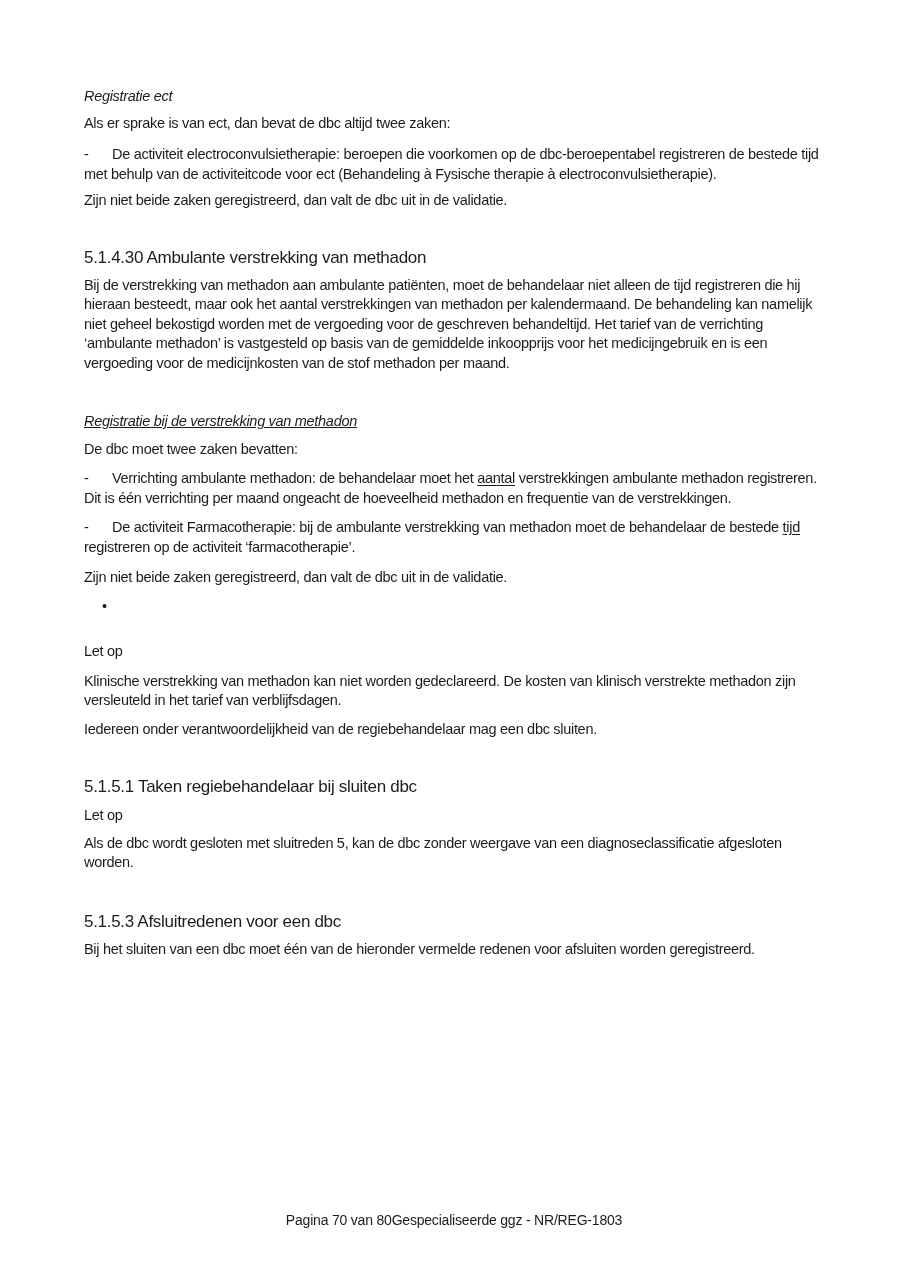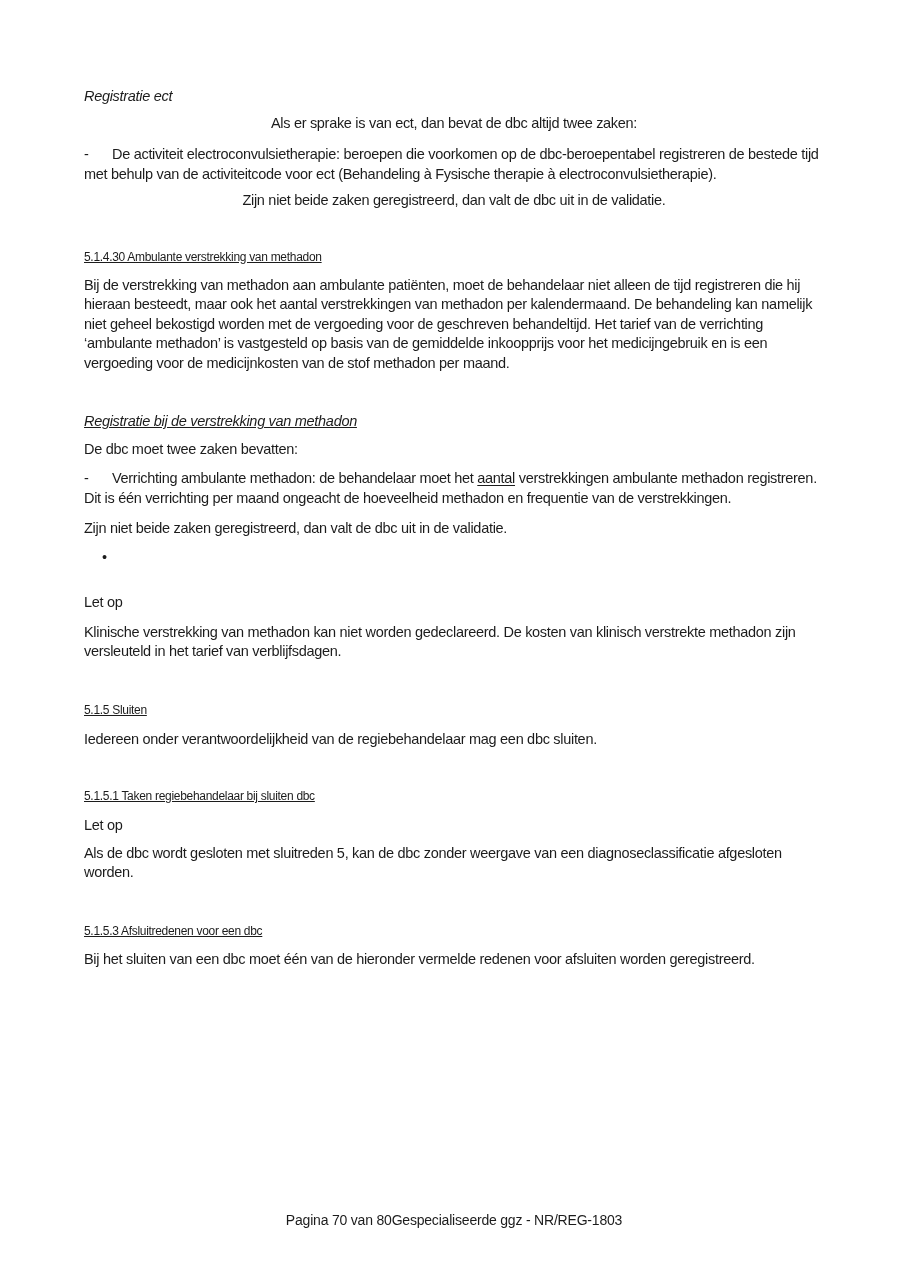--- a/index.html
+++ b/index.html
@@ -19,34 +19,33 @@
     font-size: 14.5px;
     line-height: 19.5px;
     letter-spacing: -0.3px;
     color: #1c1c1c;
   }
   .page p { margin: 0; }
   .sub-h {
     font-style: italic;
   }
   .sec-h {
-    font-size: 12px;
+    font-size: 17px;
     line-height: 21px;
-    text-decoration: underline;
   }
   .bullet .marker {
     display: inline-block;
     width: 28px;
   }
   .u { text-decoration: underline; text-underline-offset: 2px; }
   .dot-bullet {
     padding-left: 18px;
   }
   
-  .m7  { margin-top: 7px  !important; text-align: center; }
+  .m7  { margin-top: 7px  !important; }
   .m8  { margin-top: 8px  !important; }
   .m9  { margin-top: 9px  !important; }
   .m10 { margin-top: 10px !important; }
   .m11 { margin-top: 11px !important; }
   .m12 { margin-top: 12px !important; }
   .m26 { margin-top: 26px !important; }
   .m36 { margin-top: 36px !important; }
   .m37 { margin-top: 37px !important; }
   .m38 { margin-top: 38px !important; }
   .m39 { margin-top: 39px !important; text-decoration: underline; }
@@ -78,30 +77,30 @@
   <p class="sec-h m36">5.1.4.30 Ambulante verstrekking van methadon</p>
 
   <p class="m8">Bij de verstrekking van methadon aan ambulante patiënten, moet de behandelaar niet alleen de tijd registreren die hij hieraan besteedt, maar ook het aantal verstrekkingen van methadon per kalendermaand. De behandeling kan namelijk niet geheel bekostigd worden met de vergoeding voor de geschreven behandeltijd. Het tarief van de verrichting ‘ambulante methadon’ is vastgesteld op basis van de gemiddelde inkoopprijs voor het medicijngebruik en is een vergoeding voor de medicijnkosten van de stof methadon per maand.</p>
 
   <p class="sub-h m39">Registratie bij de verstrekking van methadon</p>
 
   <p class="m8">De dbc moet twee zaken bevatten:</p>
 
   <p class="bullet m10"><span class="marker">-</span><span>Verrichting ambulante methadon: de behandelaar moet het </span><span class="u">aantal</span><span> verstrekkingen ambulante methadon registreren. Dit is één verrichting per maand ongeacht de hoeveelheid methadon en frequentie van de verstrekkingen.</span></p>
 
+  <p class="bullet m10"><span class="marker">-</span><span>De activiteit Farmacotherapie: bij de ambulante verstrekking van methadon moet de behandelaar de bestede </span><span class="u">tijd</span><span> registreren op de activiteit ‘farmacotherapie’.</span></p>
 
   <p class="m11">Zijn niet beide zaken geregistreerd, dan valt de dbc uit in de validatie.</p>
 
   <p class="dot-bullet m9">•</p>
 
   <p class="m26">Let op</p>
 
   <p class="m10">Klinische verstrekking van methadon kan niet worden gedeclareerd. De kosten van klinisch verstrekte methadon zijn versleuteld in het tarief van verblijfsdagen.</p>
 
-  <p class="sec-h m38">5.1.5 Sluiten</p>
 
   <p class="m9">Iedereen onder verantwoordelijkheid van de regiebehandelaar mag een dbc sluiten.</p>
 
   <p class="sec-h m37">5.1.5.1 Taken regiebehandelaar bij sluiten dbc</p>
 
   <p class="m9">Let op</p>
 
   <p class="m8">Als de dbc wordt gesloten met sluitreden 5, kan de dbc zonder weergave van een diagnoseclassificatie afgesloten worden.</p>
 
   <p class="sec-h m38">5.1.5.3 Afsluitredenen voor een dbc</p>

